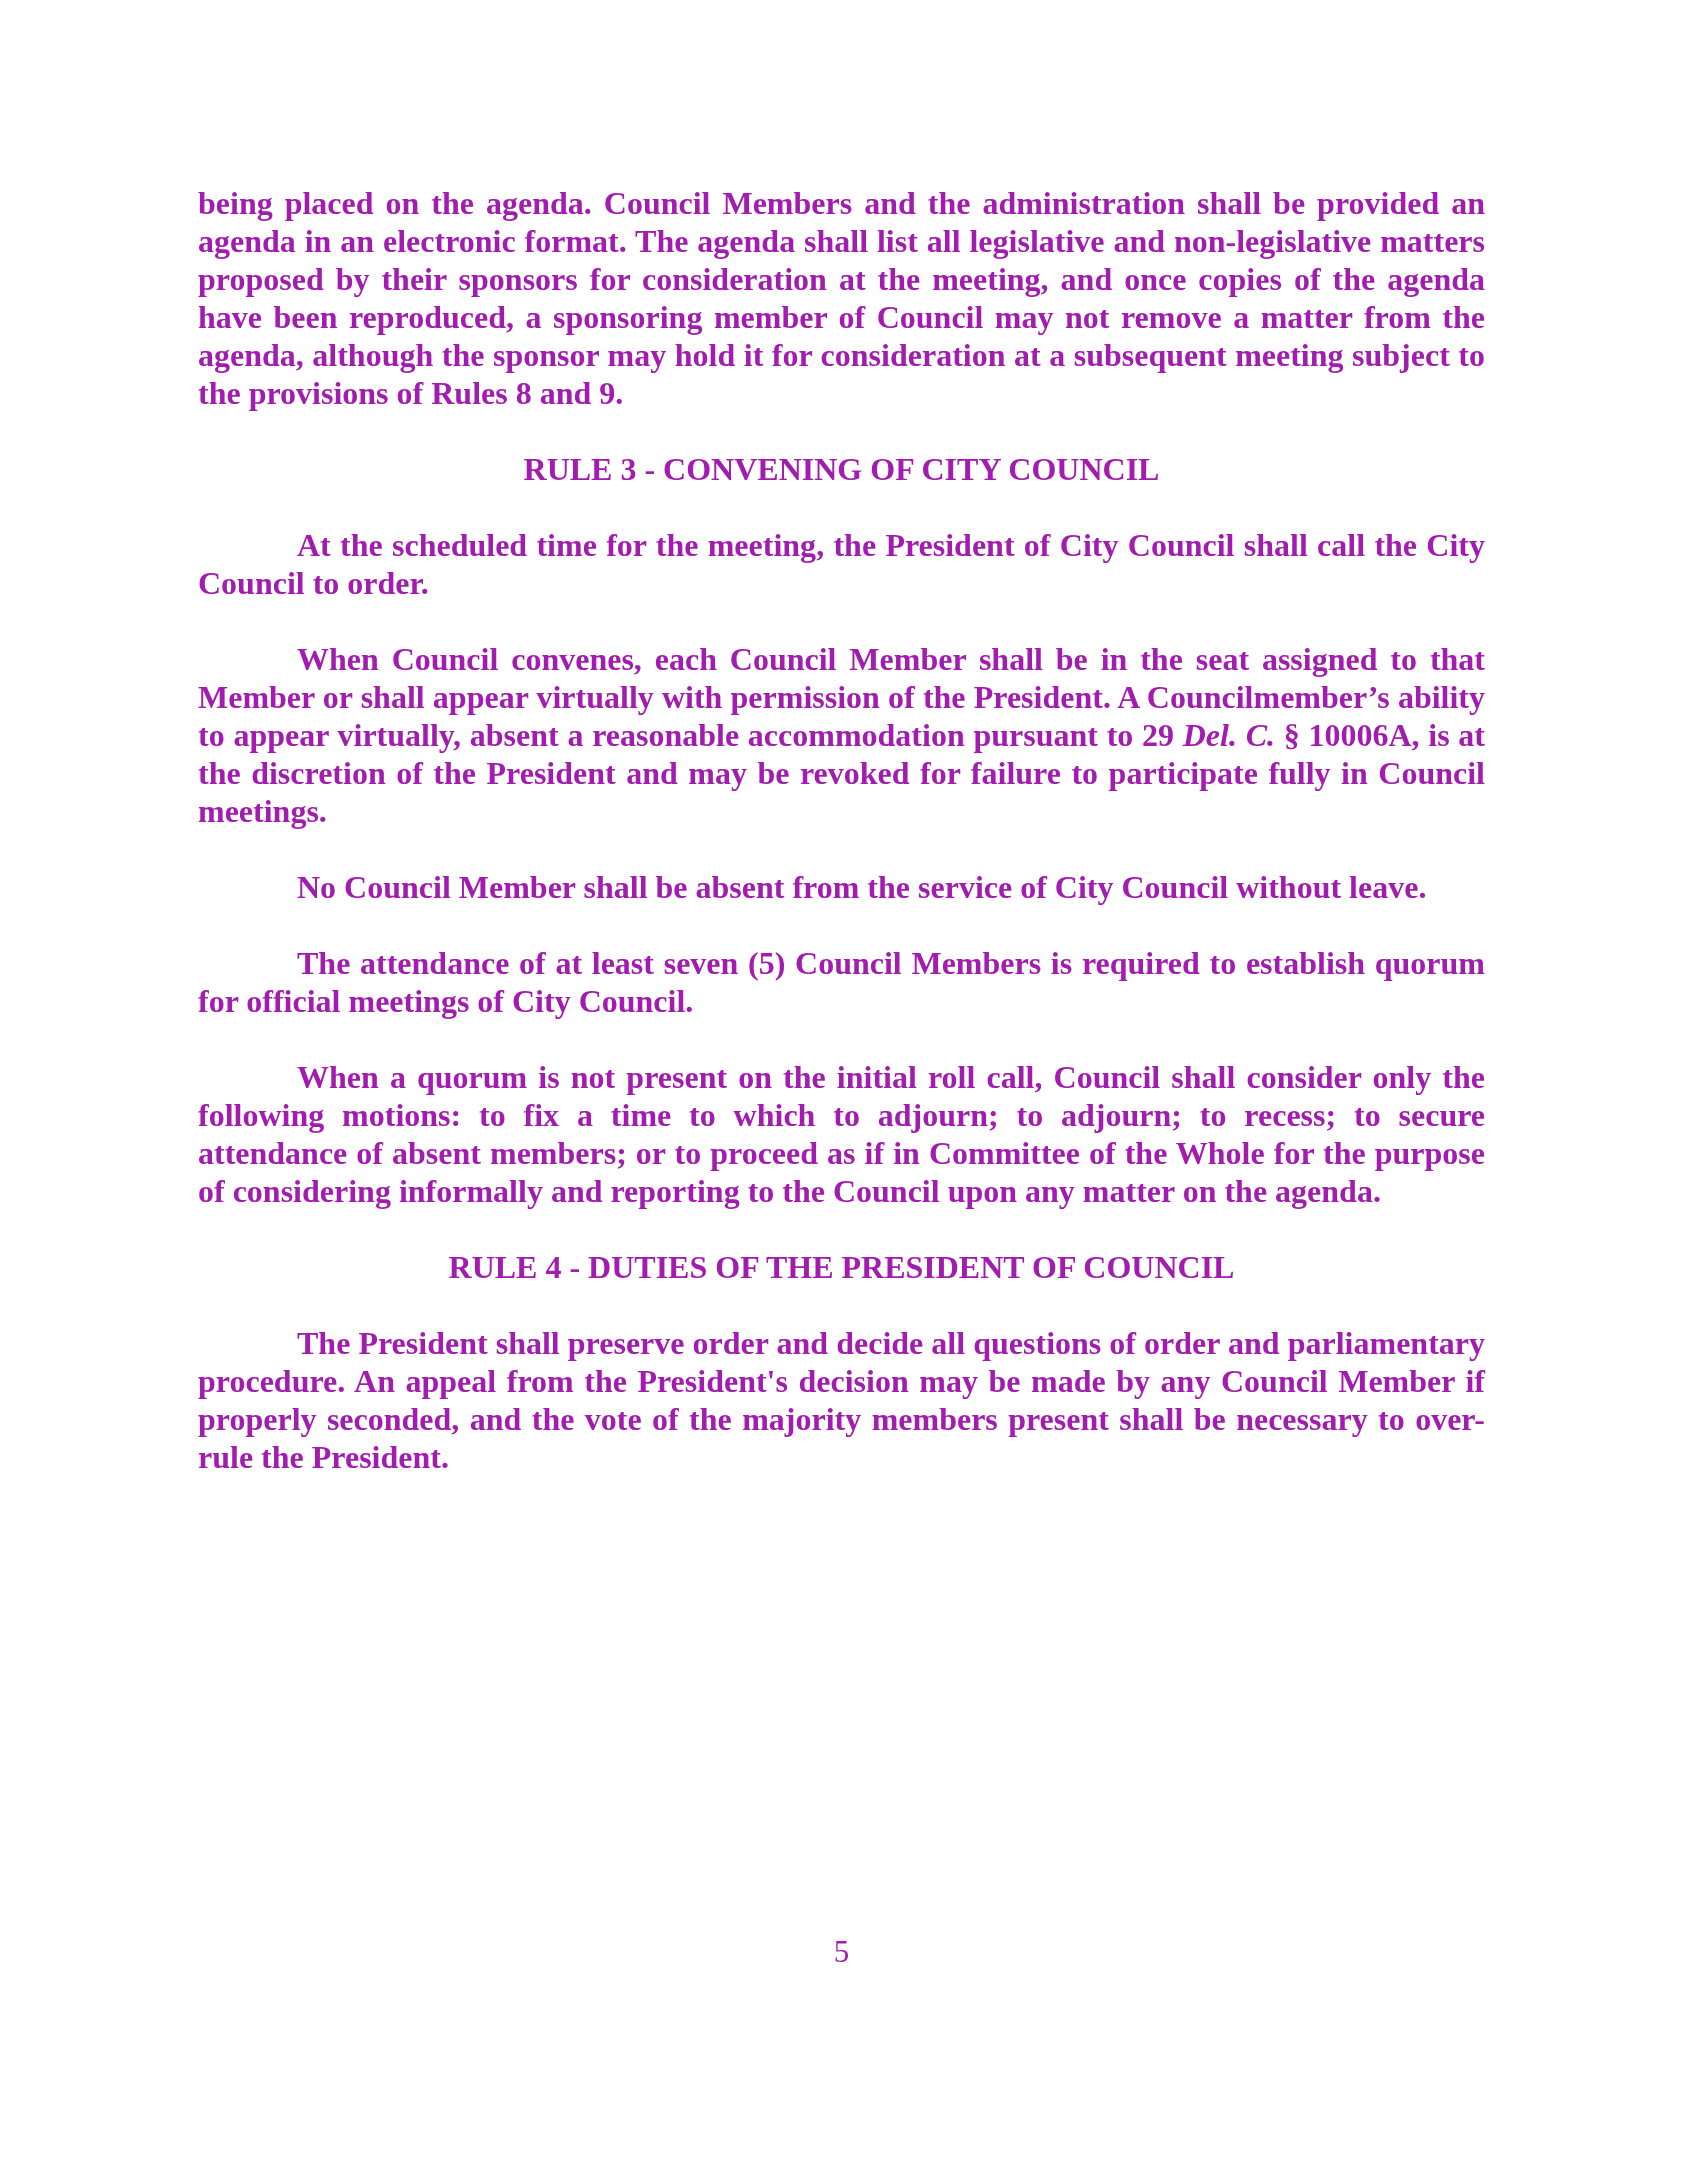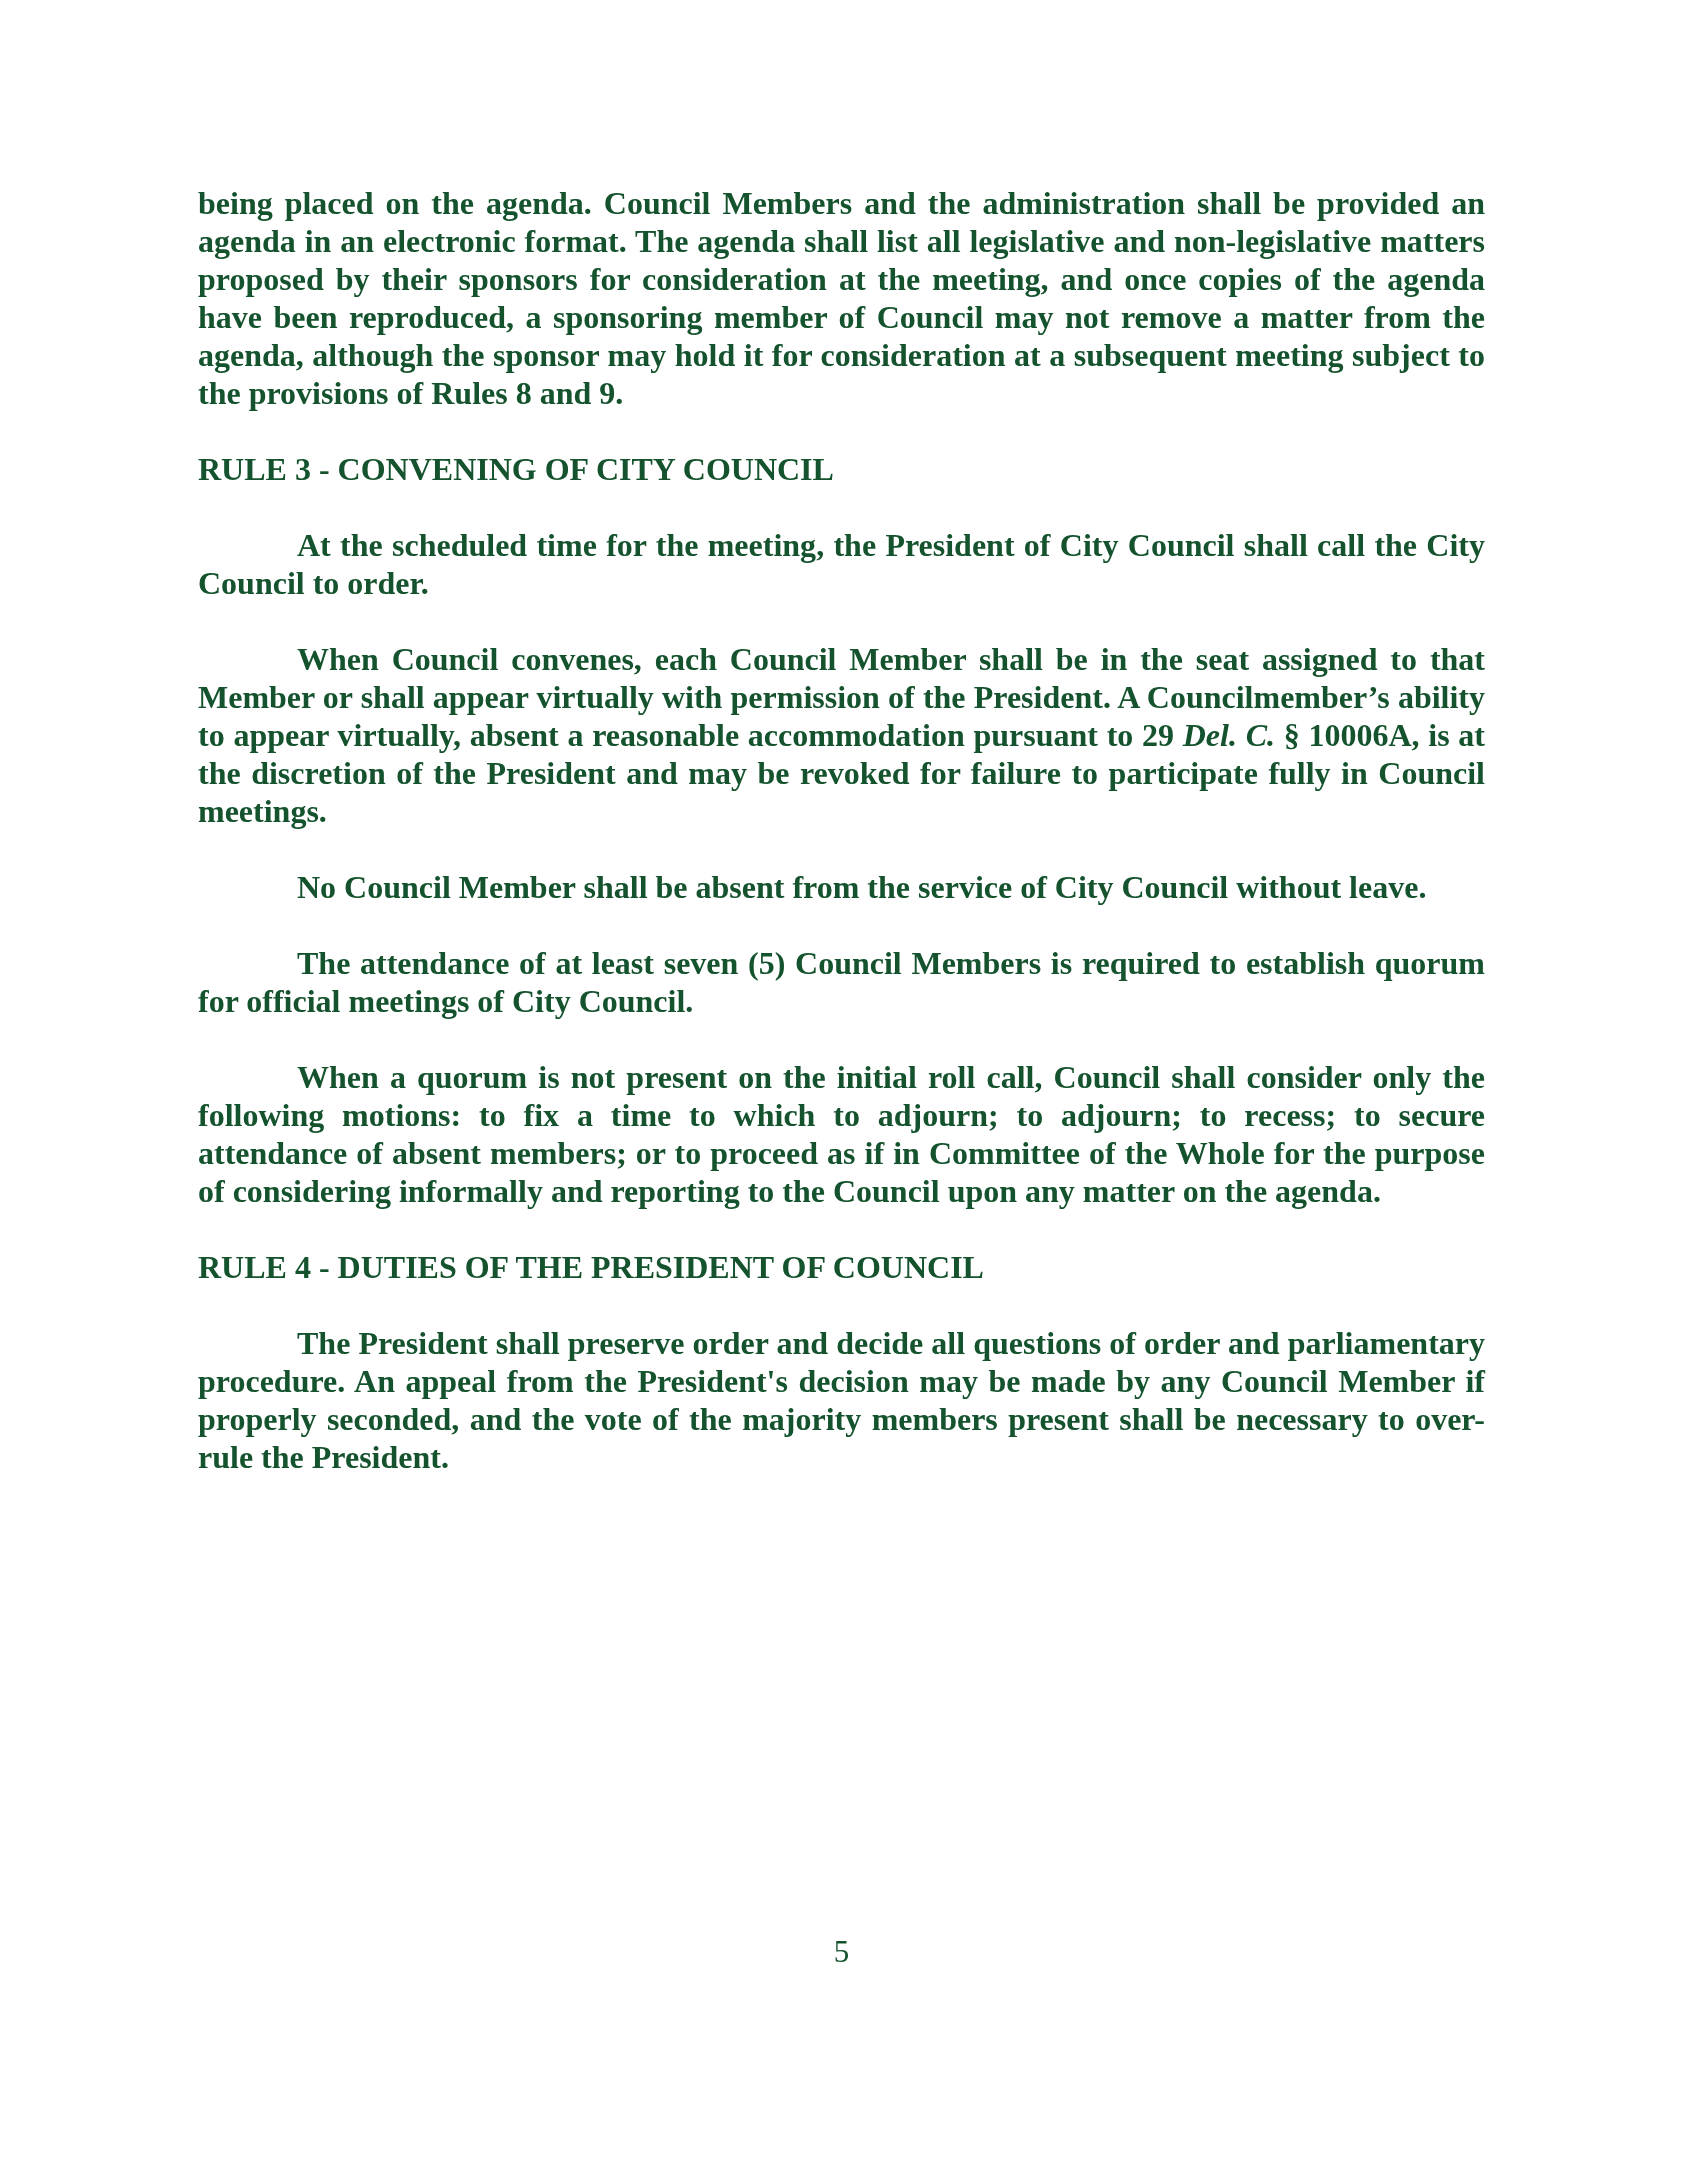--- a/index.html
+++ b/index.html
@@ -5,21 +5,21 @@
   html, body {
     margin: 0;
     padding: 0;
     background: #ffffff;
   }
   .page {
     position: relative;
     width: 1683px;
     height: 2116px;
     background: #ffffff;
-    color: #14532d;
+    color: #a21caf;
     font-family: "Liberation Serif", "DejaVu Serif", serif;
     font-weight: bold;
     overflow: hidden;
   }
   .content {
     position: absolute;
     left: 198px;
     top: 184px;
     width: 1287px;
   }
@@ -29,21 +29,21 @@
     text-align: justify;
     margin: 0 0 38px 0;
   }
   .content p.paragraph.indent {
     text-indent: 99px;
   }
   .content h2.heading {
     font-size: 32px;
     line-height: 38px;
     font-weight: bold;
-    text-align: left;
+    text-align: center;
     margin: 0 0 38px 0;
     letter-spacing: 0;
   }
   .content em {
     font-style: italic;
     font-weight: bold;
   }
   .page-number {
     position: absolute;
     top: 1933px;

